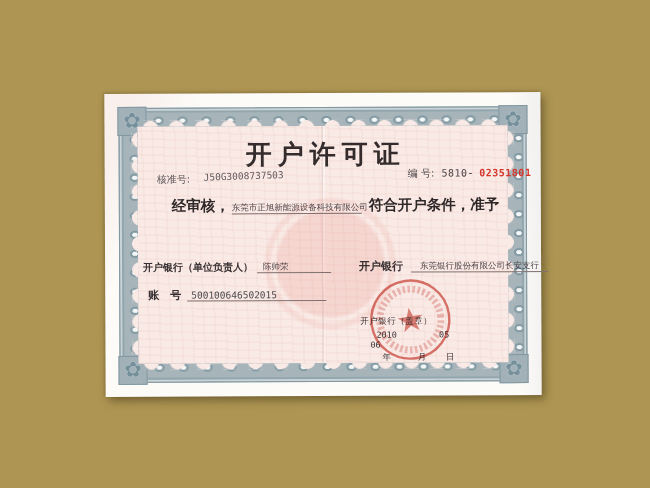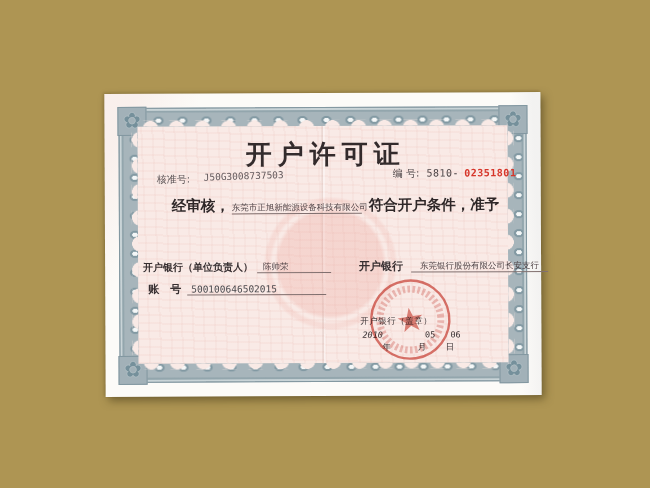--- a/index.html
+++ b/index.html
@@ -80,48 +80,48 @@
     position:absolute;left:0;right:0;top:44px;text-align:center;
     font-size:26px;font-weight:bold;letter-spacing:6px;padding-left:6px;
     color:#332b2c;
   }
   .row-approval{position:absolute;left:52px;top:74px;white-space:nowrap;}
   .row-approval .lbl{font-size:10px;color:#5a5254;}
   .row-approval .val{
     font-family:"DejaVu Sans Mono",monospace;font-size:9.5px;color:#635a5d;
     margin-left:9px;display:inline-block;transform:rotate(-1.6deg) translateY(-3px);
   }
-  .row-serial{position:absolute;left:288px;top:74px;white-space:nowrap;font-size:10px;color:#4c4446;}
+  .row-serial{position:absolute;left:303px;top:74px;white-space:nowrap;font-size:10px;color:#4c4446;}
   .row-serial .pre{font-family:"DejaVu Sans Mono",monospace;font-size:10px;letter-spacing:.5px;margin-left:4px;}
   .row-serial .red{
     font-family:"DejaVu Sans Mono",monospace;font-size:10px;font-weight:bold;
     letter-spacing:.5px;color:#d6362a;margin-left:2px;
   }
   .big{font-size:14.5px;font-weight:bold;color:#2e2728;}
   .row-review{position:absolute;left:67px;top:103px;white-space:nowrap;display:flex;align-items:flex-end;}
   .fill{border-bottom:1px solid #81706f;display:inline-block;text-align:center;
         font-size:8.5px;color:#4e4245;line-height:11px;}
   .company-line{width:130px;margin:0 4px 1px 2px;}
   .suffix{margin-left:3px;}
   .row-line2{position:absolute;left:38px;top:134px;white-space:nowrap;}
   .mid{font-size:10px;font-weight:bold;color:#372f31;}
   .row-rep{position:absolute;left:38px;top:166px;display:flex;align-items:flex-end;white-space:nowrap;}
   .rep-line{width:68px;margin:0 0 1px 4px;text-align:left;padding-left:6px;}
   .bank-lbl{margin-left:28px;font-size:11px;}
   .bank-line{width:137px;margin:0 0 1px 8px;}
-  .row-acct{position:absolute;left:43px;top:188px;display:flex;align-items:flex-end;white-space:nowrap;}
+  .row-acct{position:absolute;left:43px;top:194px;display:flex;align-items:flex-end;white-space:nowrap;}
   .acct-line{width:135px;margin:0 0 1px 6px;text-align:left;padding-left:4px;
              font-family:"DejaVu Sans Mono",monospace;font-size:9.5px;color:#4b4a4e;}
   
   .issuer{position:absolute;left:255px;top:223px;width:110px;font-size:8.5px;color:#3b3335;}
   .issuer .ilabel{letter-spacing:.5px;}
   .issuer .idate{margin-top:2px;font-family:"DejaVu Sans Mono",monospace;font-size:8.5px;}
   .issuer .idate .m{margin-left:17px;padding-left:20px;}
   .issuer .idate .d{margin-left:10px;}
-  .issuer .idate .y{margin-left:2px;font-style:italic;}
+  .issuer .idate .y{margin-left:16px;}
   .issuer .iunits{margin-top:2px;}
   .issuer .iunits .u-y{margin-left:22px;}
   .issuer .iunits .u-m{margin-left:24px;}
   .issuer .iunits .u-d{margin-left:17px;}
   
   .seal{position:absolute;left:262px;top:184px;width:86px;height:86px;
         opacity:.82;transform:rotate(-8deg);mix-blend-mode:multiply;}
 </style>
 </head>
 <body>

